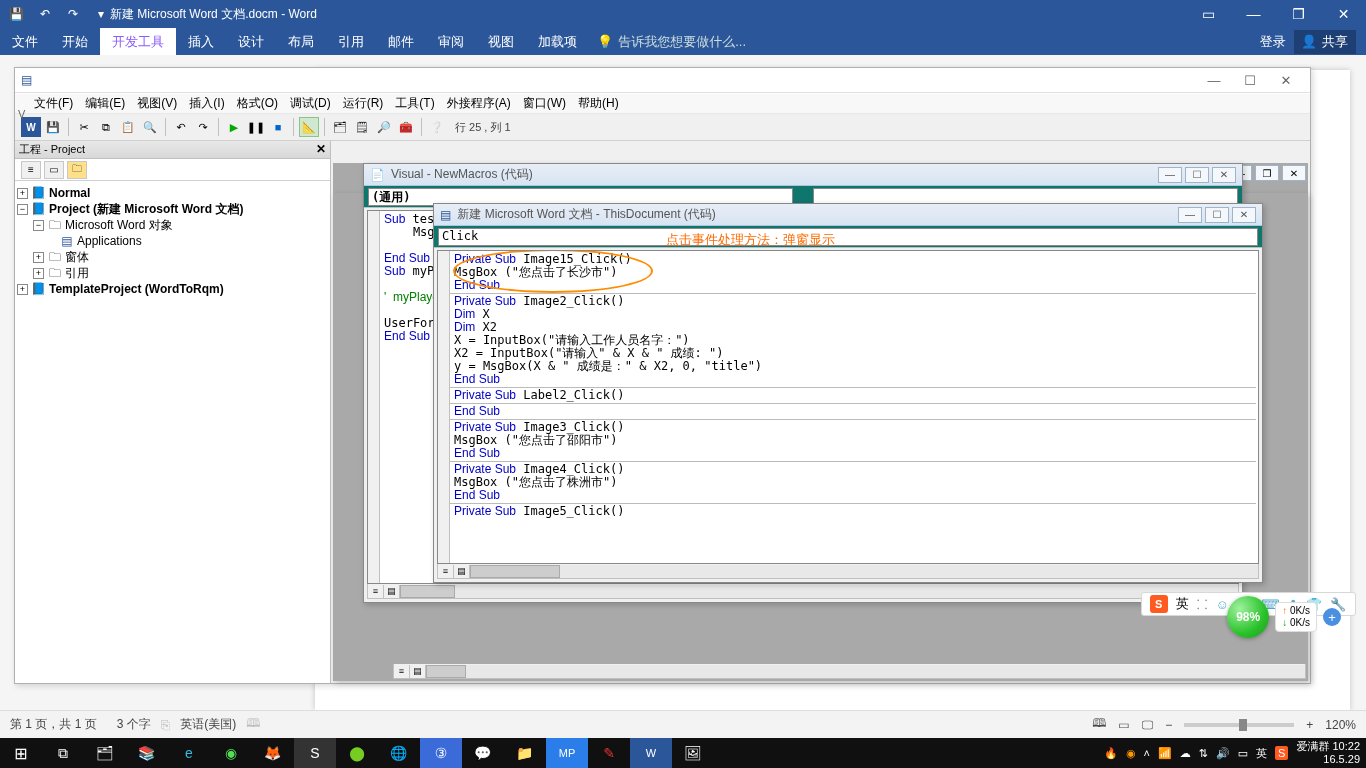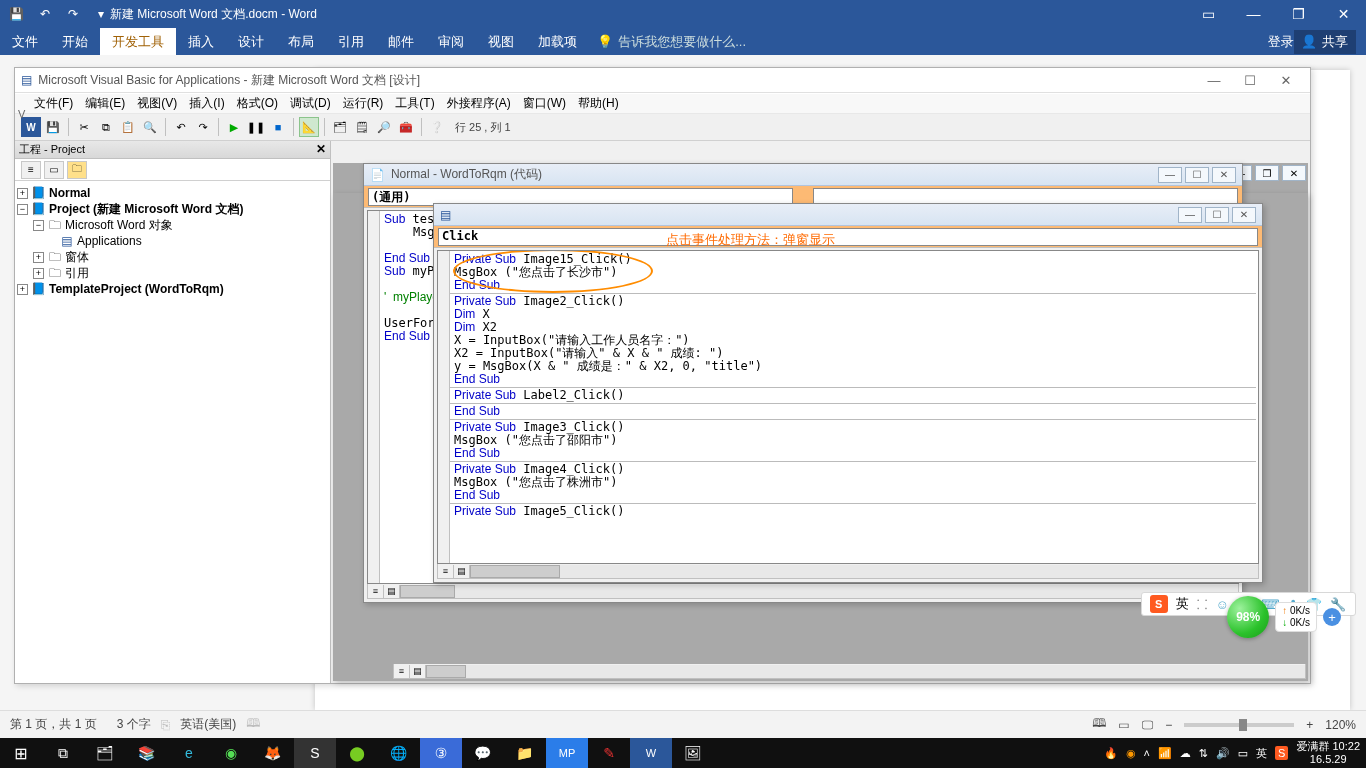--- a/index.html
+++ b/index.html
@@ -9,23 +9,23 @@
 .word-titlebar { height: 28px; background: #2b579a; display: flex; align-items: center; color: #fff; font-size: 12px; }
 .word-title-left { display: flex; align-items: center; gap: 10px; padding-left: 8px; }
 .word-title-center { flex: 1; text-align: left; }
 .word-title-right { display: flex; align-items: center; }
 .word-titlebtn { width: 45px; height: 28px; display:flex; align-items:center; justify-content:center; font-size:14px; }
 .qat-icon { width:18px; height:18px; display:inline-flex; align-items:center; justify-content:center; }
 
 
 .ribbon-tabs { height: 27px; background:#2b579a; display:flex; align-items:center; color:#fff; font-size:13px; }
 .rtab { padding: 5px 12px; cursor:default; }
-.rtab.active { background:#fff; color:#a16207; }
+.rtab.active { background:#fff; color:#8b5cf6; }
 .tellme { margin-left:8px; color:#cdd; display:flex; align-items:center; gap:5px;}
-.ribbon-right { margin-left:auto; display:flex; align-items:center; padding-right:10px;}
+.ribbon-right { margin-left:auto; display:flex; align-items:center; gap:8px; padding-right:10px;}
 .share-btn { background:#1e3f73; padding:3px 8px; display:flex; align-items:center; gap:4px;}
 
 
 .workspace { position:absolute; top:55px; left:0; right:0; bottom:58px; background:#f5f5f5; }
 .doc-paper { position:absolute; left:315px; top:15px; width:1035px; bottom:0; background:#fff; box-shadow: 0 0 6px rgba(0,0,0,.2);}
 
 
 .vba-window { position:absolute; left:14px; top:12px; width:1297px; height:617px; background:#f0f0f0; border:1px solid #b0b0b0; box-shadow:2px 2px 6px rgba(0,0,0,.15);}
 .vba-titlebar { height:25px; background:#fff; border-bottom:1px solid #e0e0e0; display:flex; align-items:center; padding:0 6px; font-size:12px; color:#555;}
 .vba-titlebar .spacer{flex:1;}
@@ -53,21 +53,21 @@
 .tree-row b { font-weight:bold;}
 
 
 .mdi-area { position:absolute; left:318px; top:95px; right:2px; bottom:2px; background:#a9a9a9;}
 
 
 .codewin { position:absolute; background:#f0f0f0; border:1px solid #888; box-shadow:2px 2px 6px rgba(0,0,0,.2);}
 .codewin-titlebar { height:22px; background:linear-gradient(#e8eef7,#d7e4f2); display:flex; align-items:center; padding:0 6px; font-size:12px; color:#555; border-bottom:1px solid #b0c4de;}
 .codewin-titlebar .spacer{flex:1;}
 .cw-btn { width:24px; height:16px; border:1px solid #a0b4c8; background:#f4f8fc; display:flex; align-items:center; justify-content:center; font-size:10px; margin-left:3px;}
-.codewin-selectors { height:22px; display:flex; padding:2px 4px; gap:20px; background:#fdba74; border-bottom:1px solid #c0c0c0;}
+.codewin-selectors { height:22px; display:flex; padding:2px 4px; gap:20px; background:#0f766e; border-bottom:1px solid #c0c0c0;}
 .codewin-selectors select, .sel-box { flex:1; height:18px; border:1px solid #888; background:#fff; font-family:"宋体",SimSun,monospace; font-size:12px; padding:0 3px; font-weight:bold;}
 .code-body { position:absolute; top:46px; left:3px; right:3px; bottom:18px; background:#fff; border:1px solid #888; overflow:hidden;}
 .code-gutter { position:absolute; left:0; top:0; width:12px; height:100%; background:#f0f0f0; border-right:1px solid #c0c0c0;}
 .code-text { padding:2px 2px 2px 16px; font-family:"宋体",SimSun,monospace; font-size:12px; line-height:13px; white-space:pre; color:#000;}
 .code-text .kw { color:#0000c8;}
 .code-text .cm { color:#008000;}
 .hrule { border-top:1px solid #bbb; margin:1px 0 1px -16px;}
 .code-footer { position:absolute; bottom:3px; left:3px; right:3px; height:15px; background:#f0f0f0; border:1px solid #c0c0c0; border-top:none; display:flex; align-items:center;}
 .ftr-btn { width:16px; height:13px; border-right:1px solid #c0c0c0; display:flex; align-items:center; justify-content:center; font-size:9px;}
 .ftr-scroll { flex:1; height:13px; background:#e8e8e8; position:relative;}
@@ -94,21 +94,21 @@
 .statusbar .sbsep{ margin:0 10px; color:#bbb;}
 .statusbar .right { margin-left:auto; display:flex; align-items:center; gap:12px;}
 .zoom-slider { width:110px; height:4px; background:#ccc; position:relative;}
 .zoom-thumb { width:8px; height:12px; background:#888; position:absolute; left:50%; top:-4px;}
 
 
 .taskbar { position:absolute; bottom:0; left:0; right:0; height:30px; background:#101010; display:flex; align-items:center;}
 .tb-item { width:42px; height:30px; display:flex; align-items:center; justify-content:center; color:#fff; font-size:14px;}
 .tb-item.start { font-size:16px;}
 .tb-right { margin-left:auto; display:flex; align-items:center; color:#fff; font-size:11px; gap:8px; padding-right:6px;}
-.tb-clock { text-align:center; line-height:13px;}
+.tb-clock { text-align:right; line-height:13px;}
 </style>
 </head>
 <body>
 
 <div class="word-titlebar">
   <div class="word-title-left">
     <span class="qat-icon">💾</span>
     <span class="qat-icon">↶</span>
     <span class="qat-icon">↷</span>
     <span class="qat-icon">▾</span>
@@ -146,21 +146,20 @@
       </div>
   </div>
 </div>
 
 <div class="workspace">
   <div class="doc-paper"></div>
 
   <div class="vba-window">
     <div class="vba-titlebar">
       <span style="color:#2b579a;margin-right:6px;">▤</span>
-      <span>Microsoft Visual Basic for Applications - 新建 Microsoft Word 文档 [设计]</span>
       <span class="spacer"></span>
       <div class="vba-winbtn">―</div>
       <div class="vba-winbtn">☐</div>
       <div class="vba-winbtn">✕</div>
     </div>
 
     <div style="position:absolute; left:3px; top:40px; font-size:11px; color:#666;">V</div>
 
     <div class="vba-menubar">
       <span class="vba-menu">文件(F)</span>
@@ -268,21 +267,21 @@
           <div class="ftr-btn">▤</div>
           <div class="ftr-scroll">
               <div class="ftr-thumb" style="width:40px;"></div>
             </div>
         </div>
       </div>
 
       <div class="codewin" style="left:30px; top:0; width:880px; height:440px;">
         <div class="codewin-titlebar">
           <span style="margin-right:6px;">📄</span>
-          <span>Normal - WordToRqm (代码)</span>
+          <span>Visual - NewMacros (代码)</span>
           <span class="spacer"></span>
           <div class="cw-btn">―</div>
           <div class="cw-btn">☐</div>
           <div class="cw-btn">✕</div>
         </div>
         <div class="codewin-selectors">
           <div class="sel-box">(通用)</div>
           <div class="sel-box"></div>
         </div>
         <div class="code-body">
@@ -303,27 +302,28 @@
           <div class="ftr-btn">▤</div>
           <div class="ftr-scroll">
               <div class="ftr-thumb" style="width:55px;"></div>
             </div>
         </div>
       </div>
 
       <div class="codewin" style="left:100px; top:40px; width:830px; height:380px;">
         <div class="codewin-titlebar">
           <span style="margin-right:6px;color:#2b579a;">▤</span>
+          <span>新建 Microsoft Word 文档 - ThisDocument (代码)</span>
           <span class="spacer"></span>
           <div class="cw-btn">―</div>
           <div class="cw-btn">☐</div>
           <div class="cw-btn">✕</div>
         </div>
         <div class="codewin-selectors">
-          <div class="sel-box" style="font-weight:bold;">Click</div>
+          <div class="sel-box" style="font-weight:normal;">Click</div>
         </div>
         <span class="annot-label" style="left:232px; top:27px;">点击事件处理方法：弹窗显示</span>
         <div class="code-body">
           <div class="code-gutter"></div>
           <div class="code-text" id="thisdoc-code"><span class="kw">Private Sub</span> Image15_Click()
 MsgBox ("您点击了长沙市")
 <span class="kw">End Sub</span>
 <div class="hrule"></div><span class="kw">Private Sub</span> Image2_Click()
 <span class="kw">Dim</span> X
 <span class="kw">Dim</span> X2

